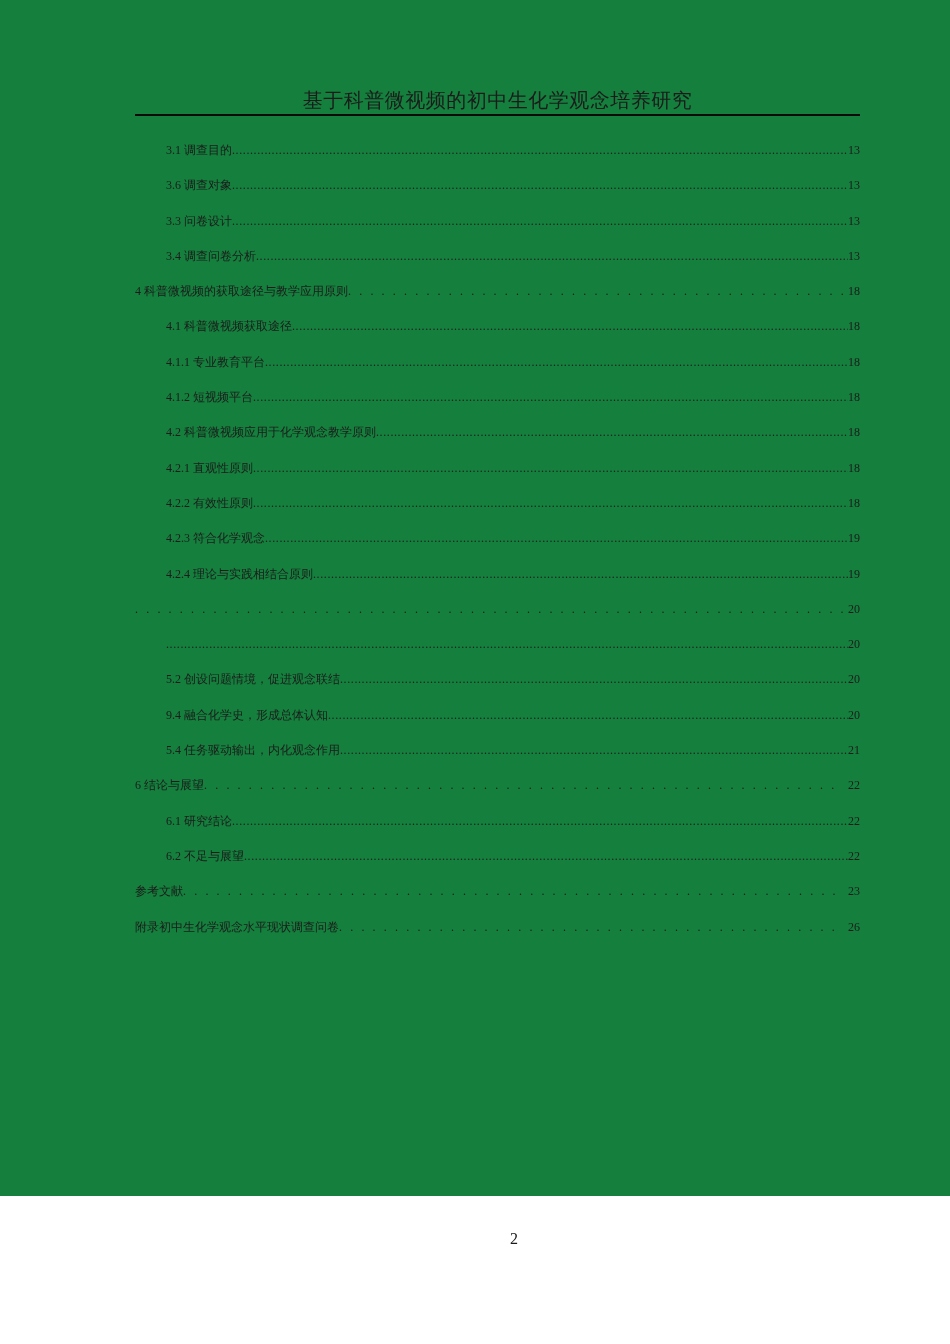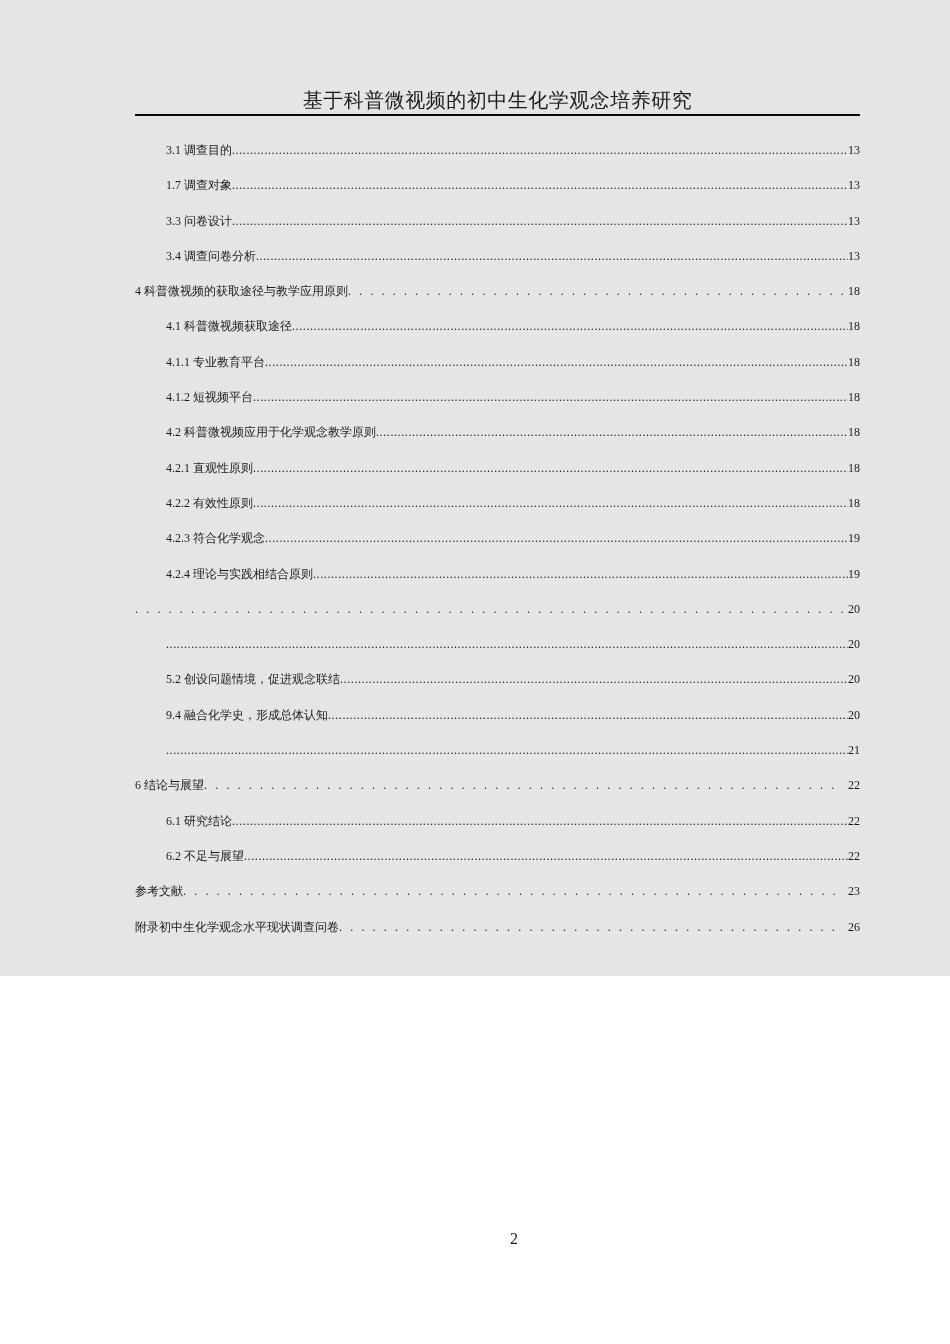--- a/index.html
+++ b/index.html
@@ -5,22 +5,22 @@
   html, body {
     margin: 0; padding: 0;
     width: 950px; height: 1344px;
     background: #ffffff;
     font-family: "Liberation Serif", "DejaVu Serif", serif;
     color: #1b1b1b;
     overflow: hidden;
   }
   .page {
     position: relative;
-    width: 950px; height: 976px;
-    background: #e5e5e5;
+    width: 950px; height: 1196px;
+    background: #15803d;
   }
   .header {
     margin: 0 90px 0 135px;
     padding-top: 89px;
     padding-bottom: 2px;
     width: 725px;
     box-sizing: border-box;
     text-align: center;
     border-bottom: 2.5px solid #0a0a0a;
   }
@@ -70,21 +70,21 @@
     <span class="header-title">基于科普微视频的初中生化学观念培养研究</span>
   </div>
 
   <div class="toc">
       <div class="toc-row level-2">
         <span class="toc-title">3.1 调查目的</span>
         <span class="leader dense">................................................................................................................................................................................................................................................................................................................................................................................................................</span>
         <span class="toc-page">13</span>
       </div>
       <div class="toc-row level-2">
-        <span class="toc-title">1.7 调查对象</span>
+        <span class="toc-title">3.6 调查对象</span>
         <span class="leader dense">................................................................................................................................................................................................................................................................................................................................................................................................................</span>
         <span class="toc-page">13</span>
       </div>
       <div class="toc-row level-2">
         <span class="toc-title">3.3 问卷设计</span>
         <span class="leader dense">................................................................................................................................................................................................................................................................................................................................................................................................................</span>
         <span class="toc-page">13</span>
       </div>
       <div class="toc-row level-2">
         <span class="toc-title">3.4 调查问卷分析</span>
@@ -148,20 +148,21 @@
         <span class="toc-title">5.2 创设问题情境，促进观念联结</span>
         <span class="leader dense">................................................................................................................................................................................................................................................................................................................................................................................................................</span>
         <span class="toc-page">20</span>
       </div>
       <div class="toc-row level-2">
         <span class="toc-title">9.4 融合化学史，形成总体认知</span>
         <span class="leader dense">................................................................................................................................................................................................................................................................................................................................................................................................................</span>
         <span class="toc-page">20</span>
       </div>
       <div class="toc-row level-2">
+        <span class="toc-title">5.4 任务驱动输出，内化观念作用</span>
         <span class="leader dense">................................................................................................................................................................................................................................................................................................................................................................................................................</span>
         <span class="toc-page">21</span>
       </div>
       <div class="toc-row level-1">
         <span class="toc-title">6 结论与展望</span>
         <span class="leader sparse">........................................................................................................................</span>
         <span class="toc-page">22</span>
       </div>
       <div class="toc-row level-2">
         <span class="toc-title">6.1 研究结论</span>

